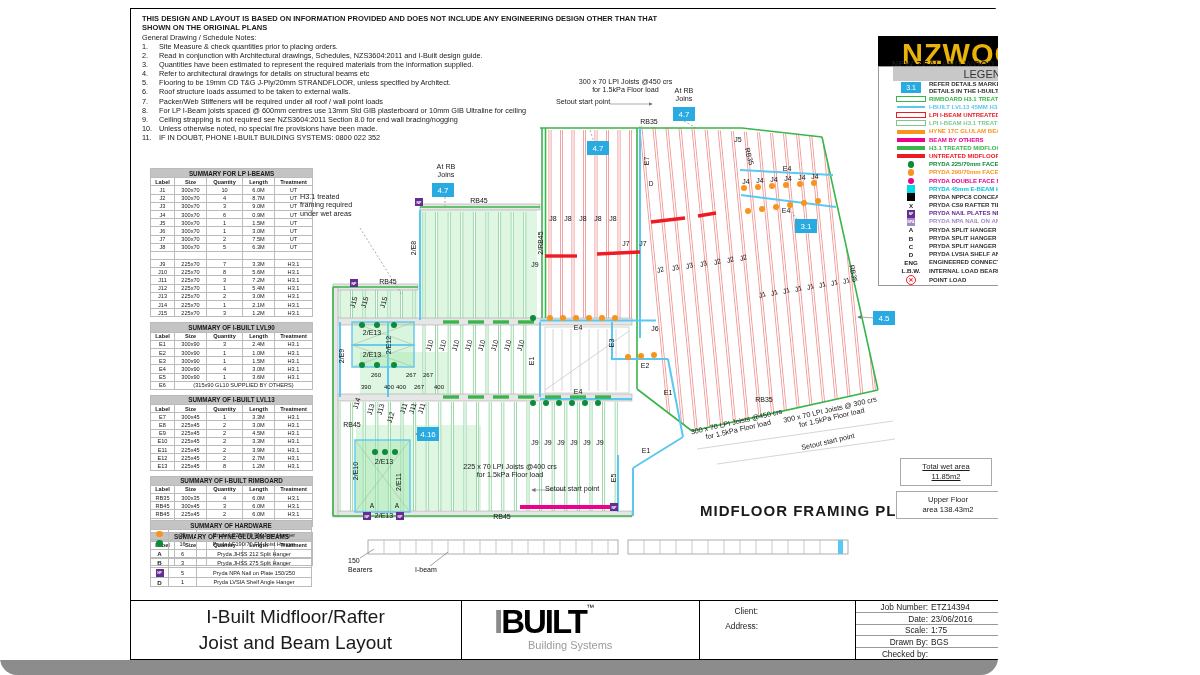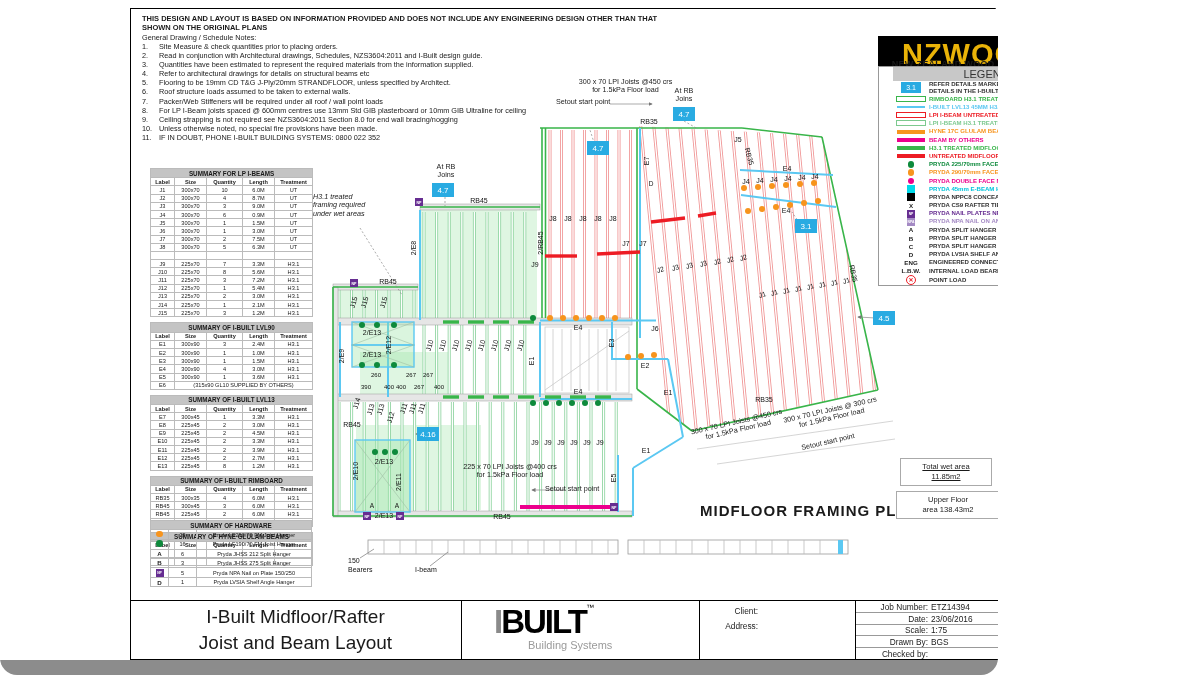--- a/index.html
+++ b/index.html
@@ -967,21 +967,21 @@
       </g>
   </svg>
 
   <div class="abs ptx" style="left:548px;top:78px;width:155px;">300 x 70 LPI Joists @450 crs
 for 1.5kPa Floor load</div>
   <div class="abs ptx left" style="left:556px;top:98px;">Setout start point</div>
   <div class="abs ptx" style="left:425px;top:163px;width:42px;">At RB
 Joins</div>
   <div class="abs ptx" style="left:663px;top:87px;width:42px;">At RB
 Joins</div>
-  <div class="abs ptx left" style="left:313px;top:193px;font-style:italic;">H3.1 treated
+  <div class="abs ptx left" style="left:300px;top:193px;">H3.1 treated
 framing required
 under wet areas</div>
   <div class="abs ptx" style="left:430px;top:463px;width:160px;">225 x 70 LPI Joists @400 crs
 for 1.5kPa Floor load</div>
   <div class="abs ptx left" style="left:545px;top:485px;">Setout start point</div>
   <div class="abs ptx rot13" style="left:660px;top:418px;width:155px;">300 x 70 LPI Joists @450 crs
 for 1.5kPa Floor load</div>
   <div class="abs ptx rot13" style="left:752px;top:406px;width:158px;">300 x 70 LPI Joists @ 300 crs
 for 1.5kPa Floor load</div>
   <div class="abs ptx rot13" style="left:783px;top:438px;width:90px;">Setout start point</div>

